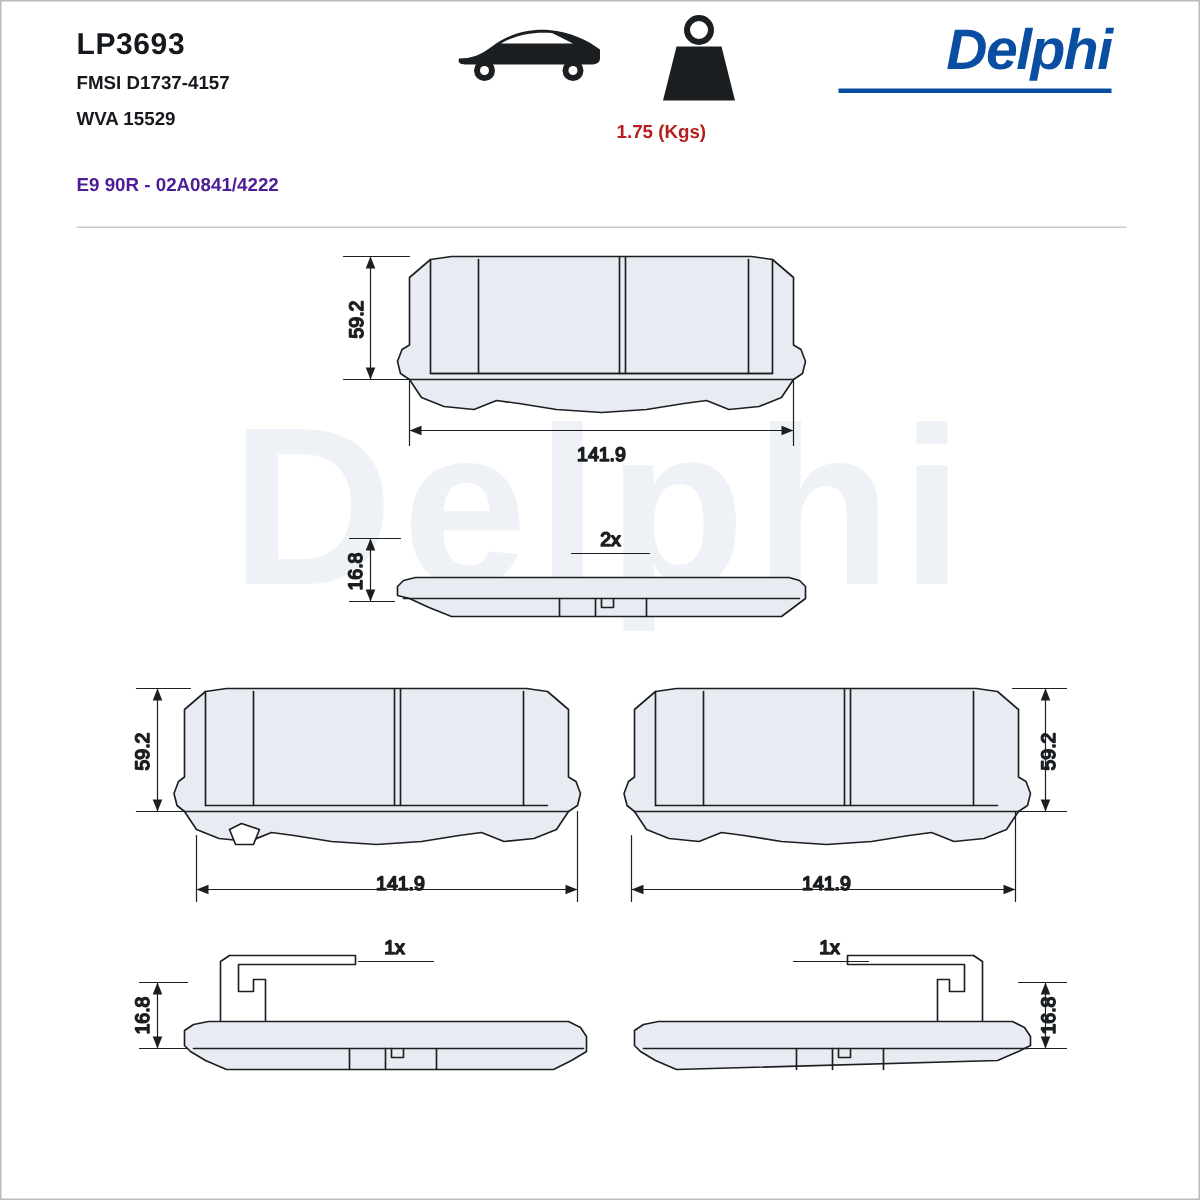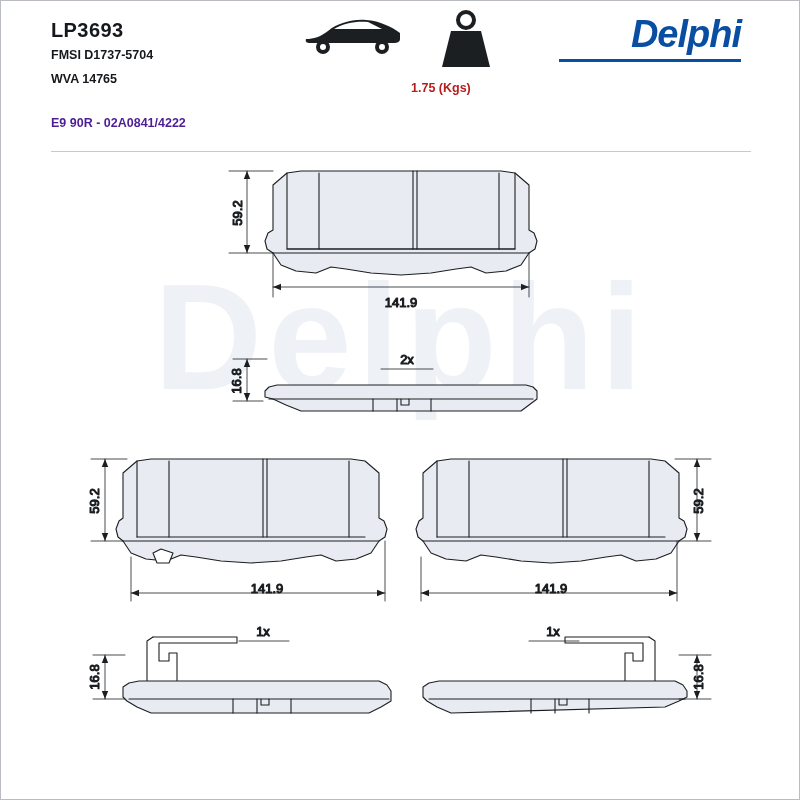--- a/index.html
+++ b/index.html
@@ -131,22 +131,22 @@
 </style>
 </head>
 <body>
 
 <div id="page">
 
   <div class="watermark">Delphi</div>
 
   <div class="header">
     <div class="part-no">LP3693</div>
-    <div class="fmsi">FMSI D1737-5704</div>
-    <div class="wva">WVA 14765</div>
+    <div class="fmsi">FMSI D1737-4157</div>
+    <div class="wva">WVA 15529</div>
     <div class="approval">E9 90R - 02A0841/4222</div>
 
     <svg class="car-icon" width="110" height="50" viewBox="0 0 110 50">
       <path d="M10 30 C 18 30 24 28 32 22 C 42 14 56 10 70 11 C 84 12 96 18 104 24 L 104 30 C 104 33 101 34 98 34 L 14 34 C 11 34 9 33 10 30 Z" fill="#1c1f22"></path>
       <circle cx="27" cy="38" r="7" fill="#1c1f22"></circle>
       <circle cx="27" cy="38" r="3" fill="#ffffff"></circle>
       <circle cx="86" cy="38" r="7" fill="#1c1f22"></circle>
       <circle cx="86" cy="38" r="3" fill="#ffffff"></circle>
       <path d="M38 20 C 48 14 60 12 72 13 L 86 20 Z" fill="#ffffff"></path>
     </svg>

